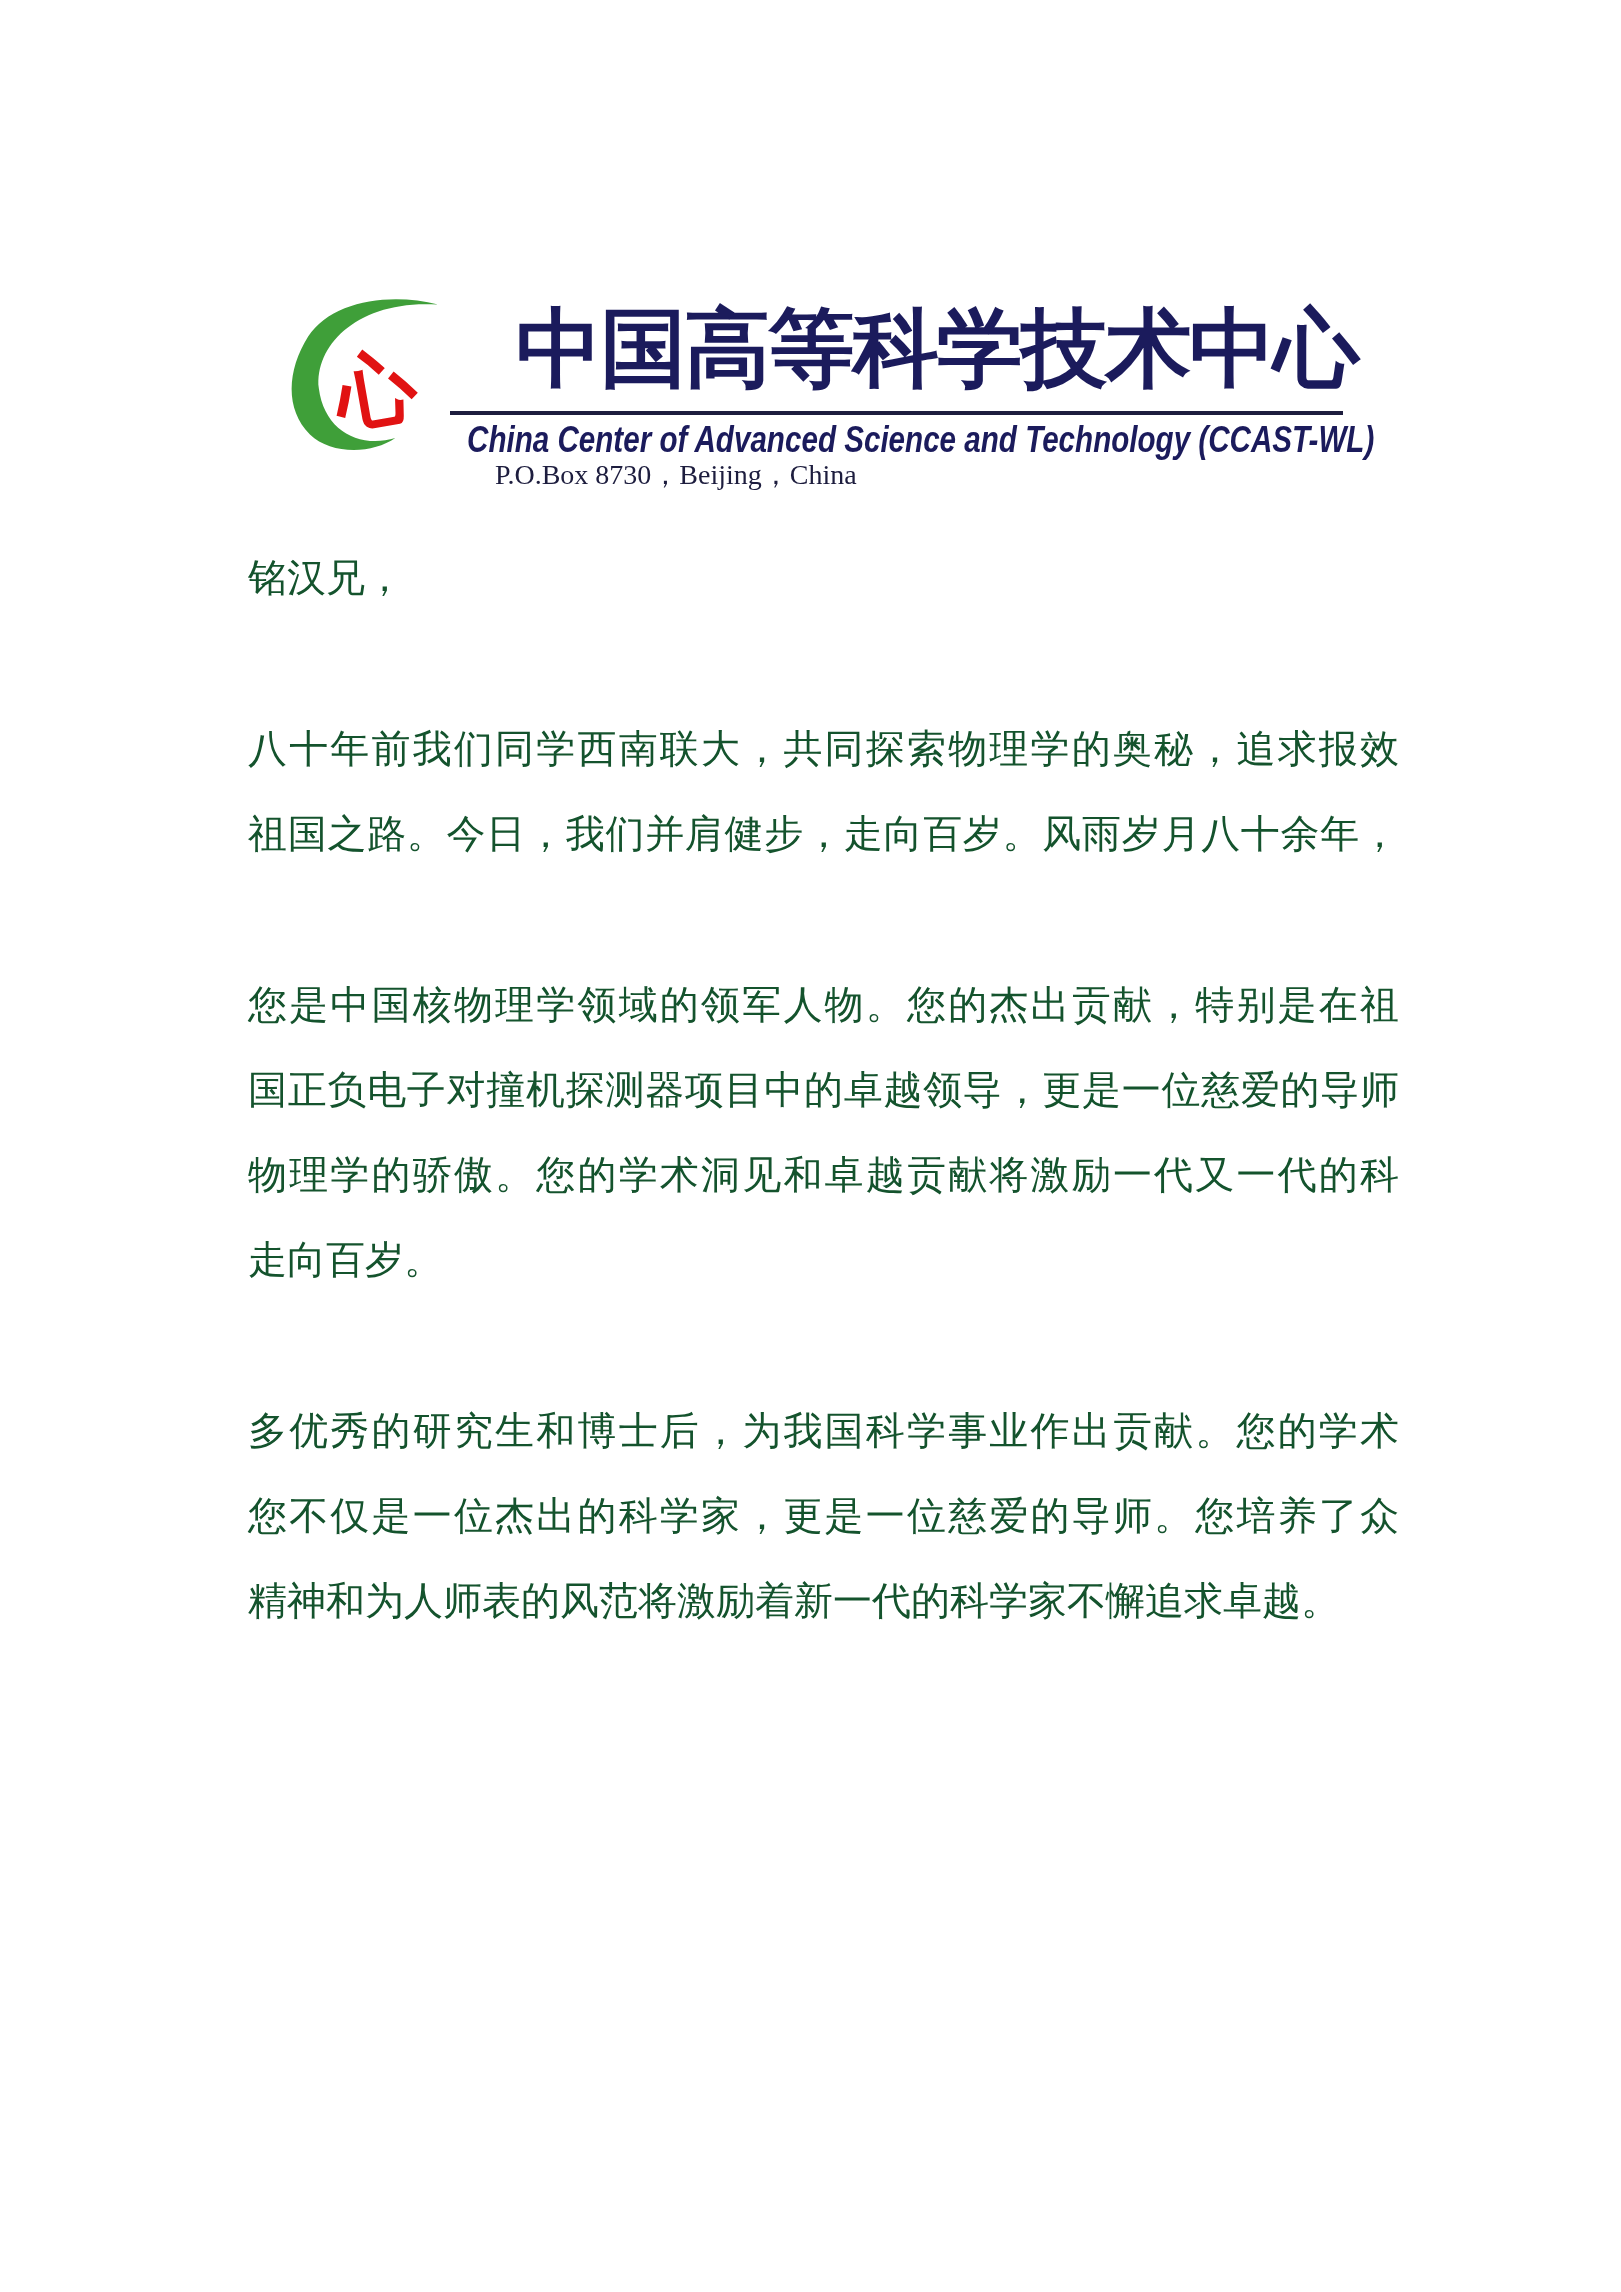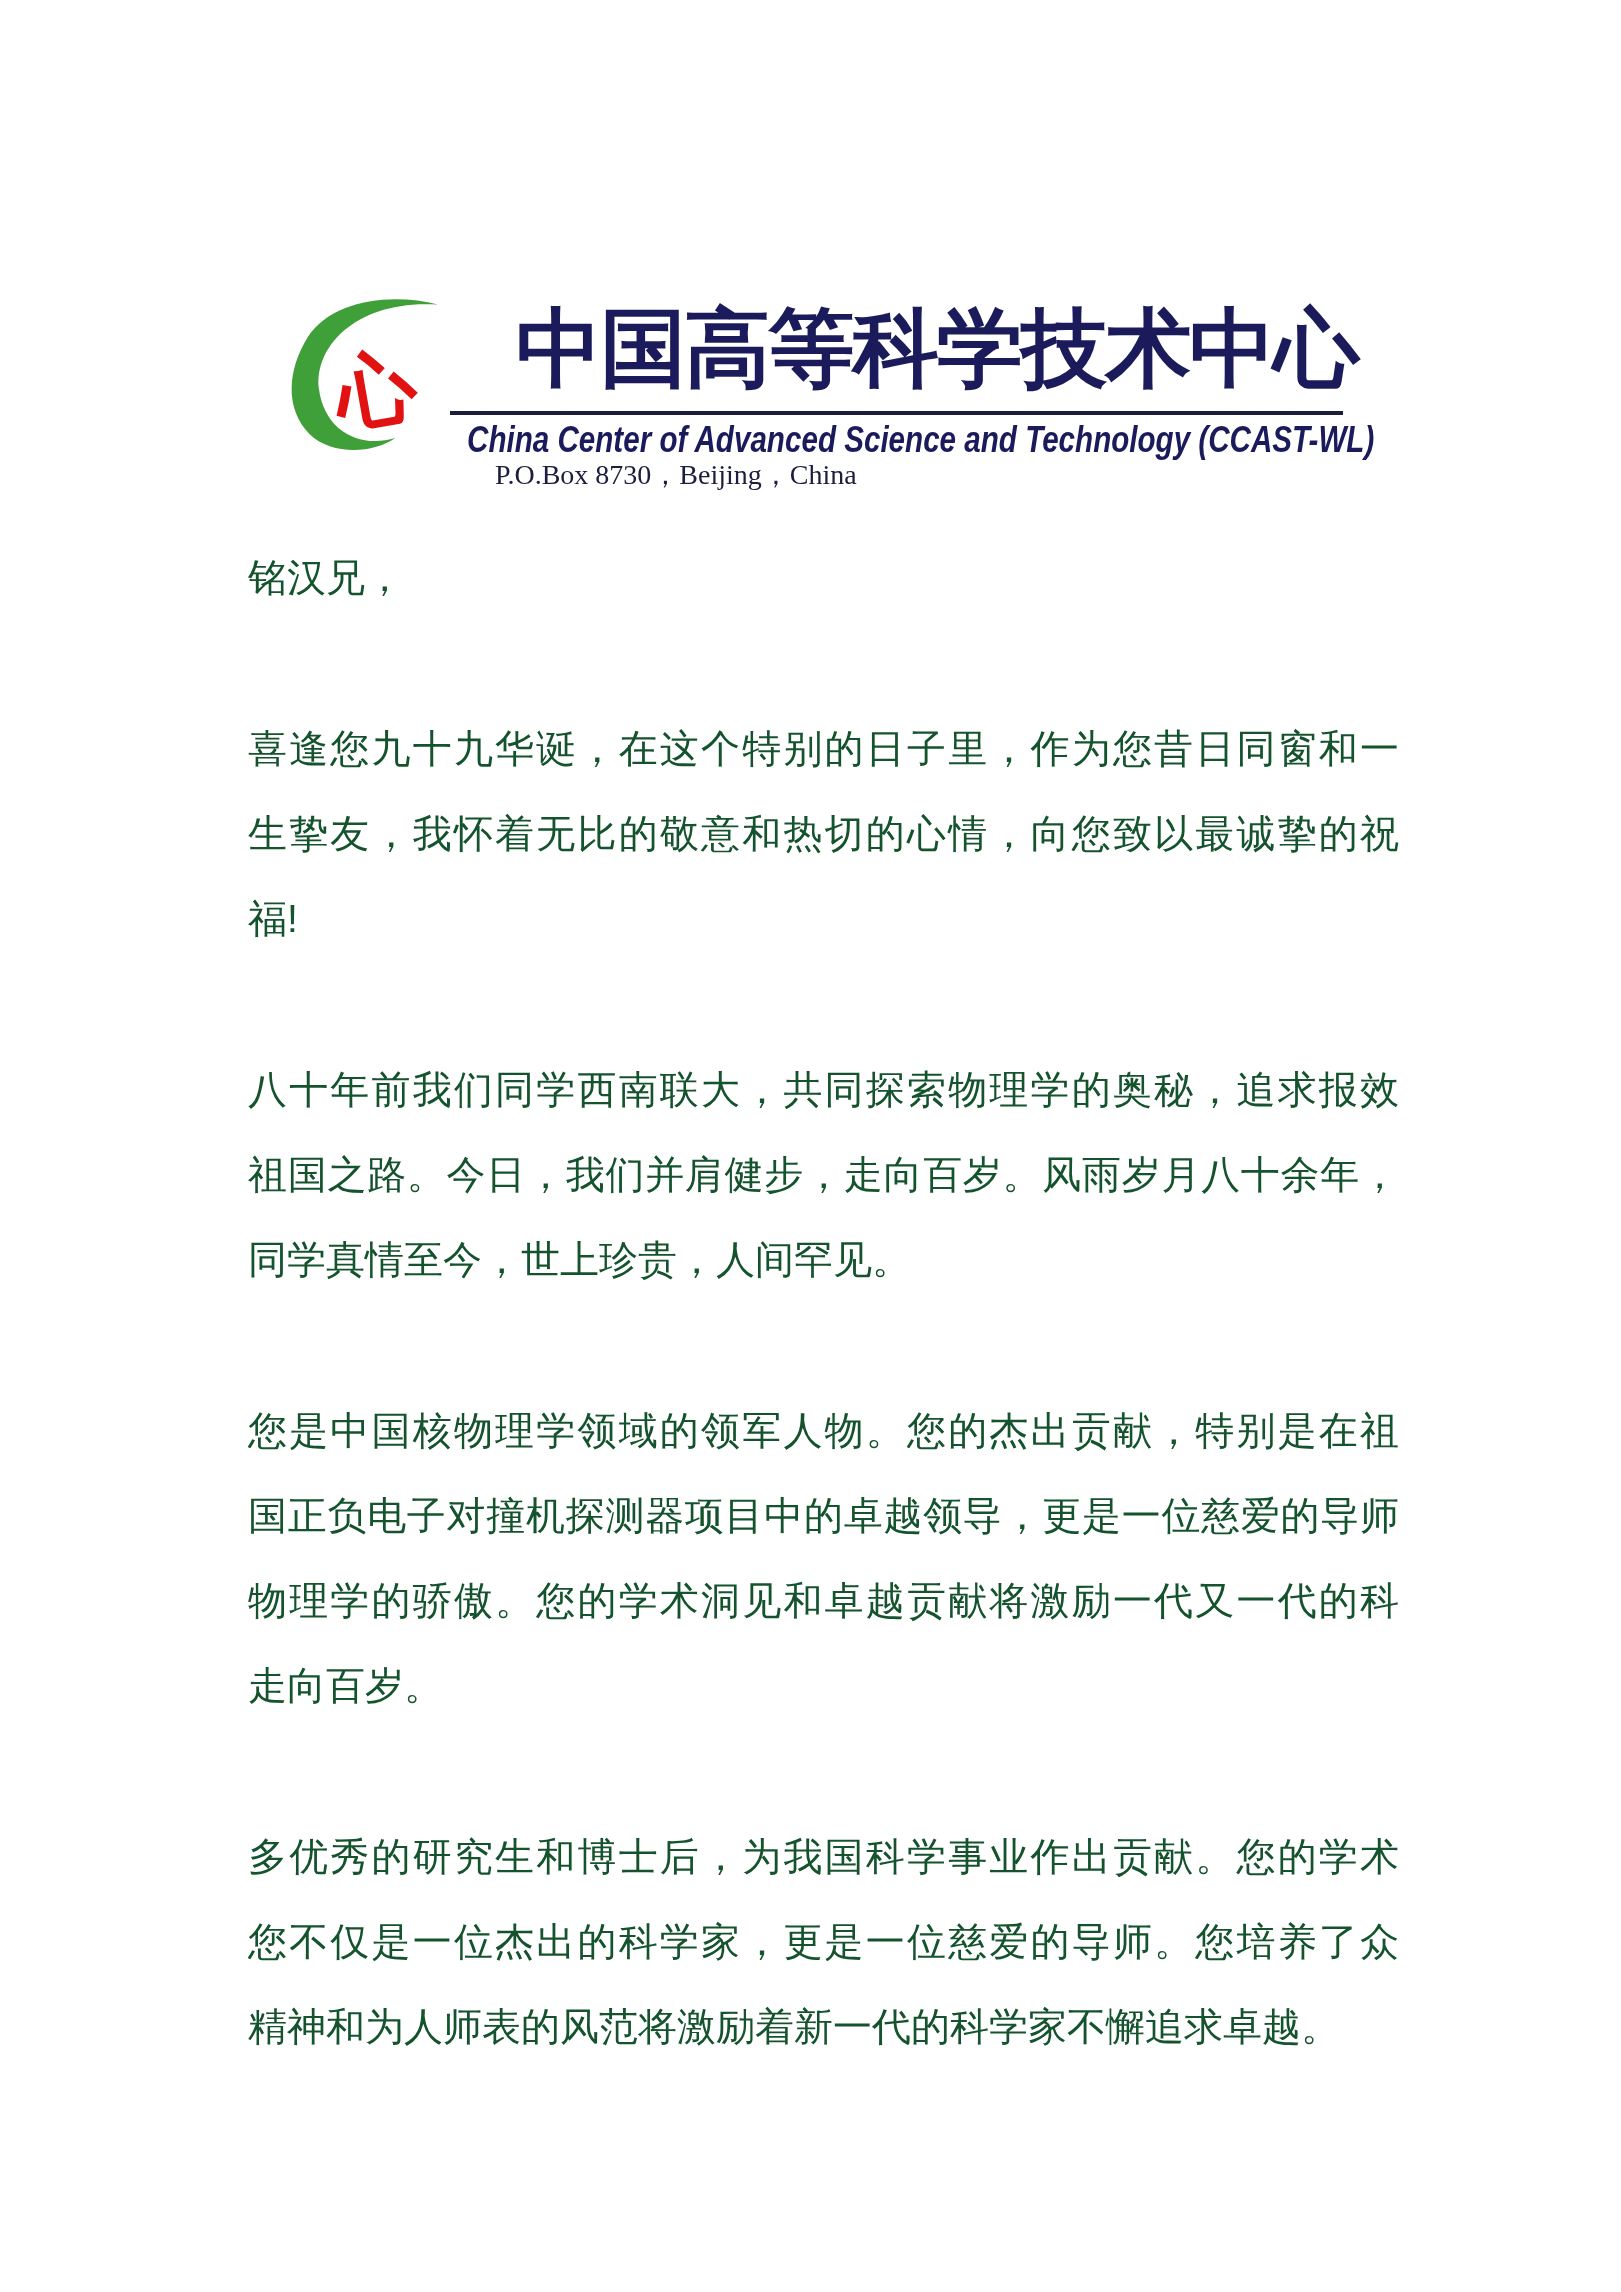--- a/index.html
+++ b/index.html
@@ -107,28 +107,22 @@
     <div class="addr-row">
       <span>P.O.Box 8730，Beijing，China</span>
     </div>
 
   </div>
 
   <div class="letter-body">
     <div class="salutation">铭汉兄，</div>
     <div id="paragraphs">
         <div class="para">
-          <div class="line">喜逢您九十九华诞，在这个特别的日子里，作为您昔日同窗和一</div>
-          <div class="line">生挚友，我怀着无比的敬意和热切的心情，向您致以最诚挚的祝</div>
-          <div class="line last">福!</div>
-        </div>
-        <div class="para">
           <div class="line">八十年前我们同学西南联大，共同探索物理学的奥秘，追求报效</div>
           <div class="line">祖国之路。今日，我们并肩健步，走向百岁。风雨岁月八十余年，</div>
-          <div class="line last">同学真情至今，世上珍贵，人间罕见。</div>
         </div>
         <div class="para">
           <div class="line">您是中国核物理学领域的领军人物。您的杰出贡献，特别是在祖</div>
           <div class="line">国正负电子对撞机探测器项目中的卓越领导，更是一位慈爱的导师</div>
           <div class="line">物理学的骄傲。您的学术洞见和卓越贡献将激励一代又一代的科</div>
           <div class="line last">走向百岁。</div>
         </div>
         <div class="para">
           <div class="line">多优秀的研究生和博士后，为我国科学事业作出贡献。您的学术</div>
           <div class="line">您不仅是一位杰出的科学家，更是一位慈爱的导师。您培养了众</div>

